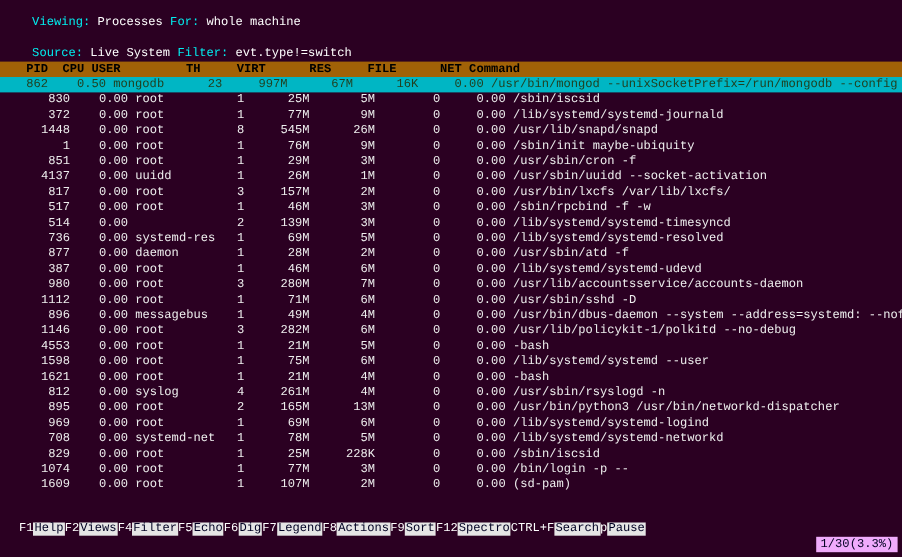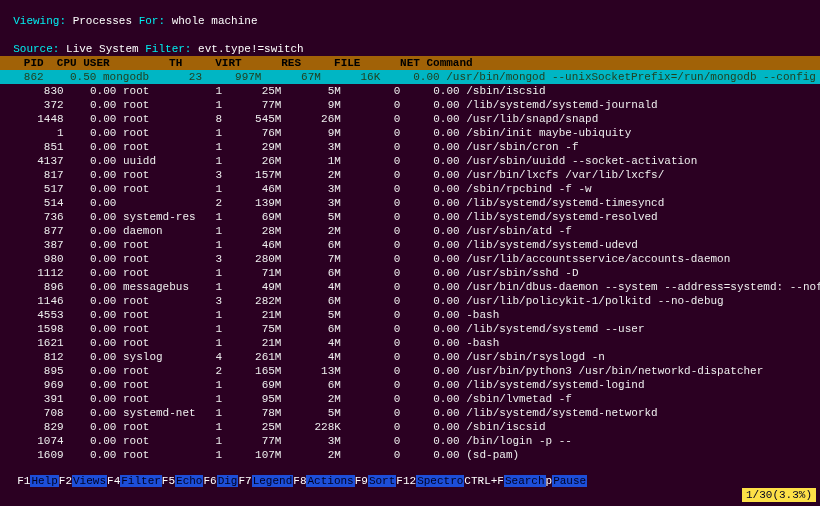--- a/index.html
+++ b/index.html
@@ -7,21 +7,21 @@
     background: #2b0022;
     color: #ddd;
     font-family: "Courier New", monospace;
     font-size: 11px;
     line-height: 14px;
     width: 820px;
     height: 506px;
     overflow: hidden;
     position: relative;
   }
-  .header-line1, .header-line2 { padding: 0 0; white-space: pre; }
+  .header-line1, .header-line2 { padding: 0 16px; white-space: pre; }
   .cyan { color: #00eef0; }
   .white { color: #ffffff; }
   .col-header {
     background: #a16207;
     color: #000;
     font-weight: bold;
     white-space: pre;
     padding: 0 4px;
   }
   .highlight-row {
@@ -35,22 +35,22 @@
   .status-bar {
     position: absolute;
     bottom: 4px;
     left: 0;
     right: 0;
     padding: 0 4px;
     white-space: pre;
     color: #ddd;
   }
   .fkey .k { color: #fff; }
-  .fkey .lbl { background: #1d4ed8; color: #002; padding: 0 1px; }
-  .status-right { float: right; background: #fde047; color: #002; padding: 0 4px; }
+  .fkey .lbl { background: #e5e5e5; color: #002; padding: 0 1px; }
+  .status-right { float: right; background: #f0abfc; color: #002; padding: 0 4px; }
 </style>
 </head>
 <body>
 
 <div class="header-line1">
   <span class="cyan">Viewing:</span> <span class="white">Processes</span> <span class="cyan">For:</span> <span class="white">whole machine</span>
 </div>
 <div class="header-line2">
   <span class="cyan">Source:</span> <span class="white">Live System</span> <span class="cyan">Filter:</span> <span class="white">evt.type!=switch</span>
 </div>
@@ -74,21 +74,20 @@
     <div class="row">   980    0.00 root          3     280M       7M        0     0.00 /usr/lib/accountsservice/accounts-daemon</div>
     <div class="row">  1112    0.00 root          1      71M       6M        0     0.00 /usr/sbin/sshd -D</div>
     <div class="row">   896    0.00 messagebus    1      49M       4M        0     0.00 /usr/bin/dbus-daemon --system --address=systemd: --nofork --nopidfile --systemd-activ</div>
     <div class="row">  1146    0.00 root          3     282M       6M        0     0.00 /usr/lib/policykit-1/polkitd --no-debug</div>
     <div class="row">  4553    0.00 root          1      21M       5M        0     0.00 -bash</div>
     <div class="row">  1598    0.00 root          1      75M       6M        0     0.00 /lib/systemd/systemd --user</div>
     <div class="row">  1621    0.00 root          1      21M       4M        0     0.00 -bash</div>
     <div class="row">   812    0.00 syslog        4     261M       4M        0     0.00 /usr/sbin/rsyslogd -n</div>
     <div class="row">   895    0.00 root          2     165M      13M        0     0.00 /usr/bin/python3 /usr/bin/networkd-dispatcher</div>
     <div class="row">   969    0.00 root          1      69M       6M        0     0.00 /lib/systemd/systemd-logind</div>
-    <div class="row">   391    0.00 root          1      95M       2M        0     0.00 /sbin/lvmetad -f</div>
     <div class="row">   708    0.00 systemd-net   1      78M       5M        0     0.00 /lib/systemd/systemd-networkd</div>
     <div class="row">   829    0.00 root          1      25M     228K        0     0.00 /sbin/iscsid</div>
     <div class="row">  1074    0.00 root          1      77M       3M        0     0.00 /bin/login -p --</div>
     <div class="row">  1609    0.00 root          1     107M       2M        0     0.00 (sd-pam)</div>
   </div>
 
 <div class="status-bar">
   <span id="fkeys"><span class="fkey"><span class="k">F1</span><span class="lbl">Help</span></span><span class="fkey"><span class="k">F2</span><span class="lbl">Views</span></span><span class="fkey"><span class="k">F4</span><span class="lbl">Filter</span></span><span class="fkey"><span class="k">F5</span><span class="lbl">Echo</span></span><span class="fkey"><span class="k">F6</span><span class="lbl">Dig</span></span><span class="fkey"><span class="k">F7</span><span class="lbl">Legend</span></span><span class="fkey"><span class="k">F8</span><span class="lbl">Actions</span></span><span class="fkey"><span class="k">F9</span><span class="lbl">Sort</span></span><span class="fkey"><span class="k">F12</span><span class="lbl">Spectro</span></span><span class="fkey"><span class="k">CTRL+F</span><span class="lbl">Search</span></span><span class="fkey"><span class="k">p</span><span class="lbl">Pause</span></span></span>
   <span class="status-right">1/30(3.3%)</span>
 </div>

